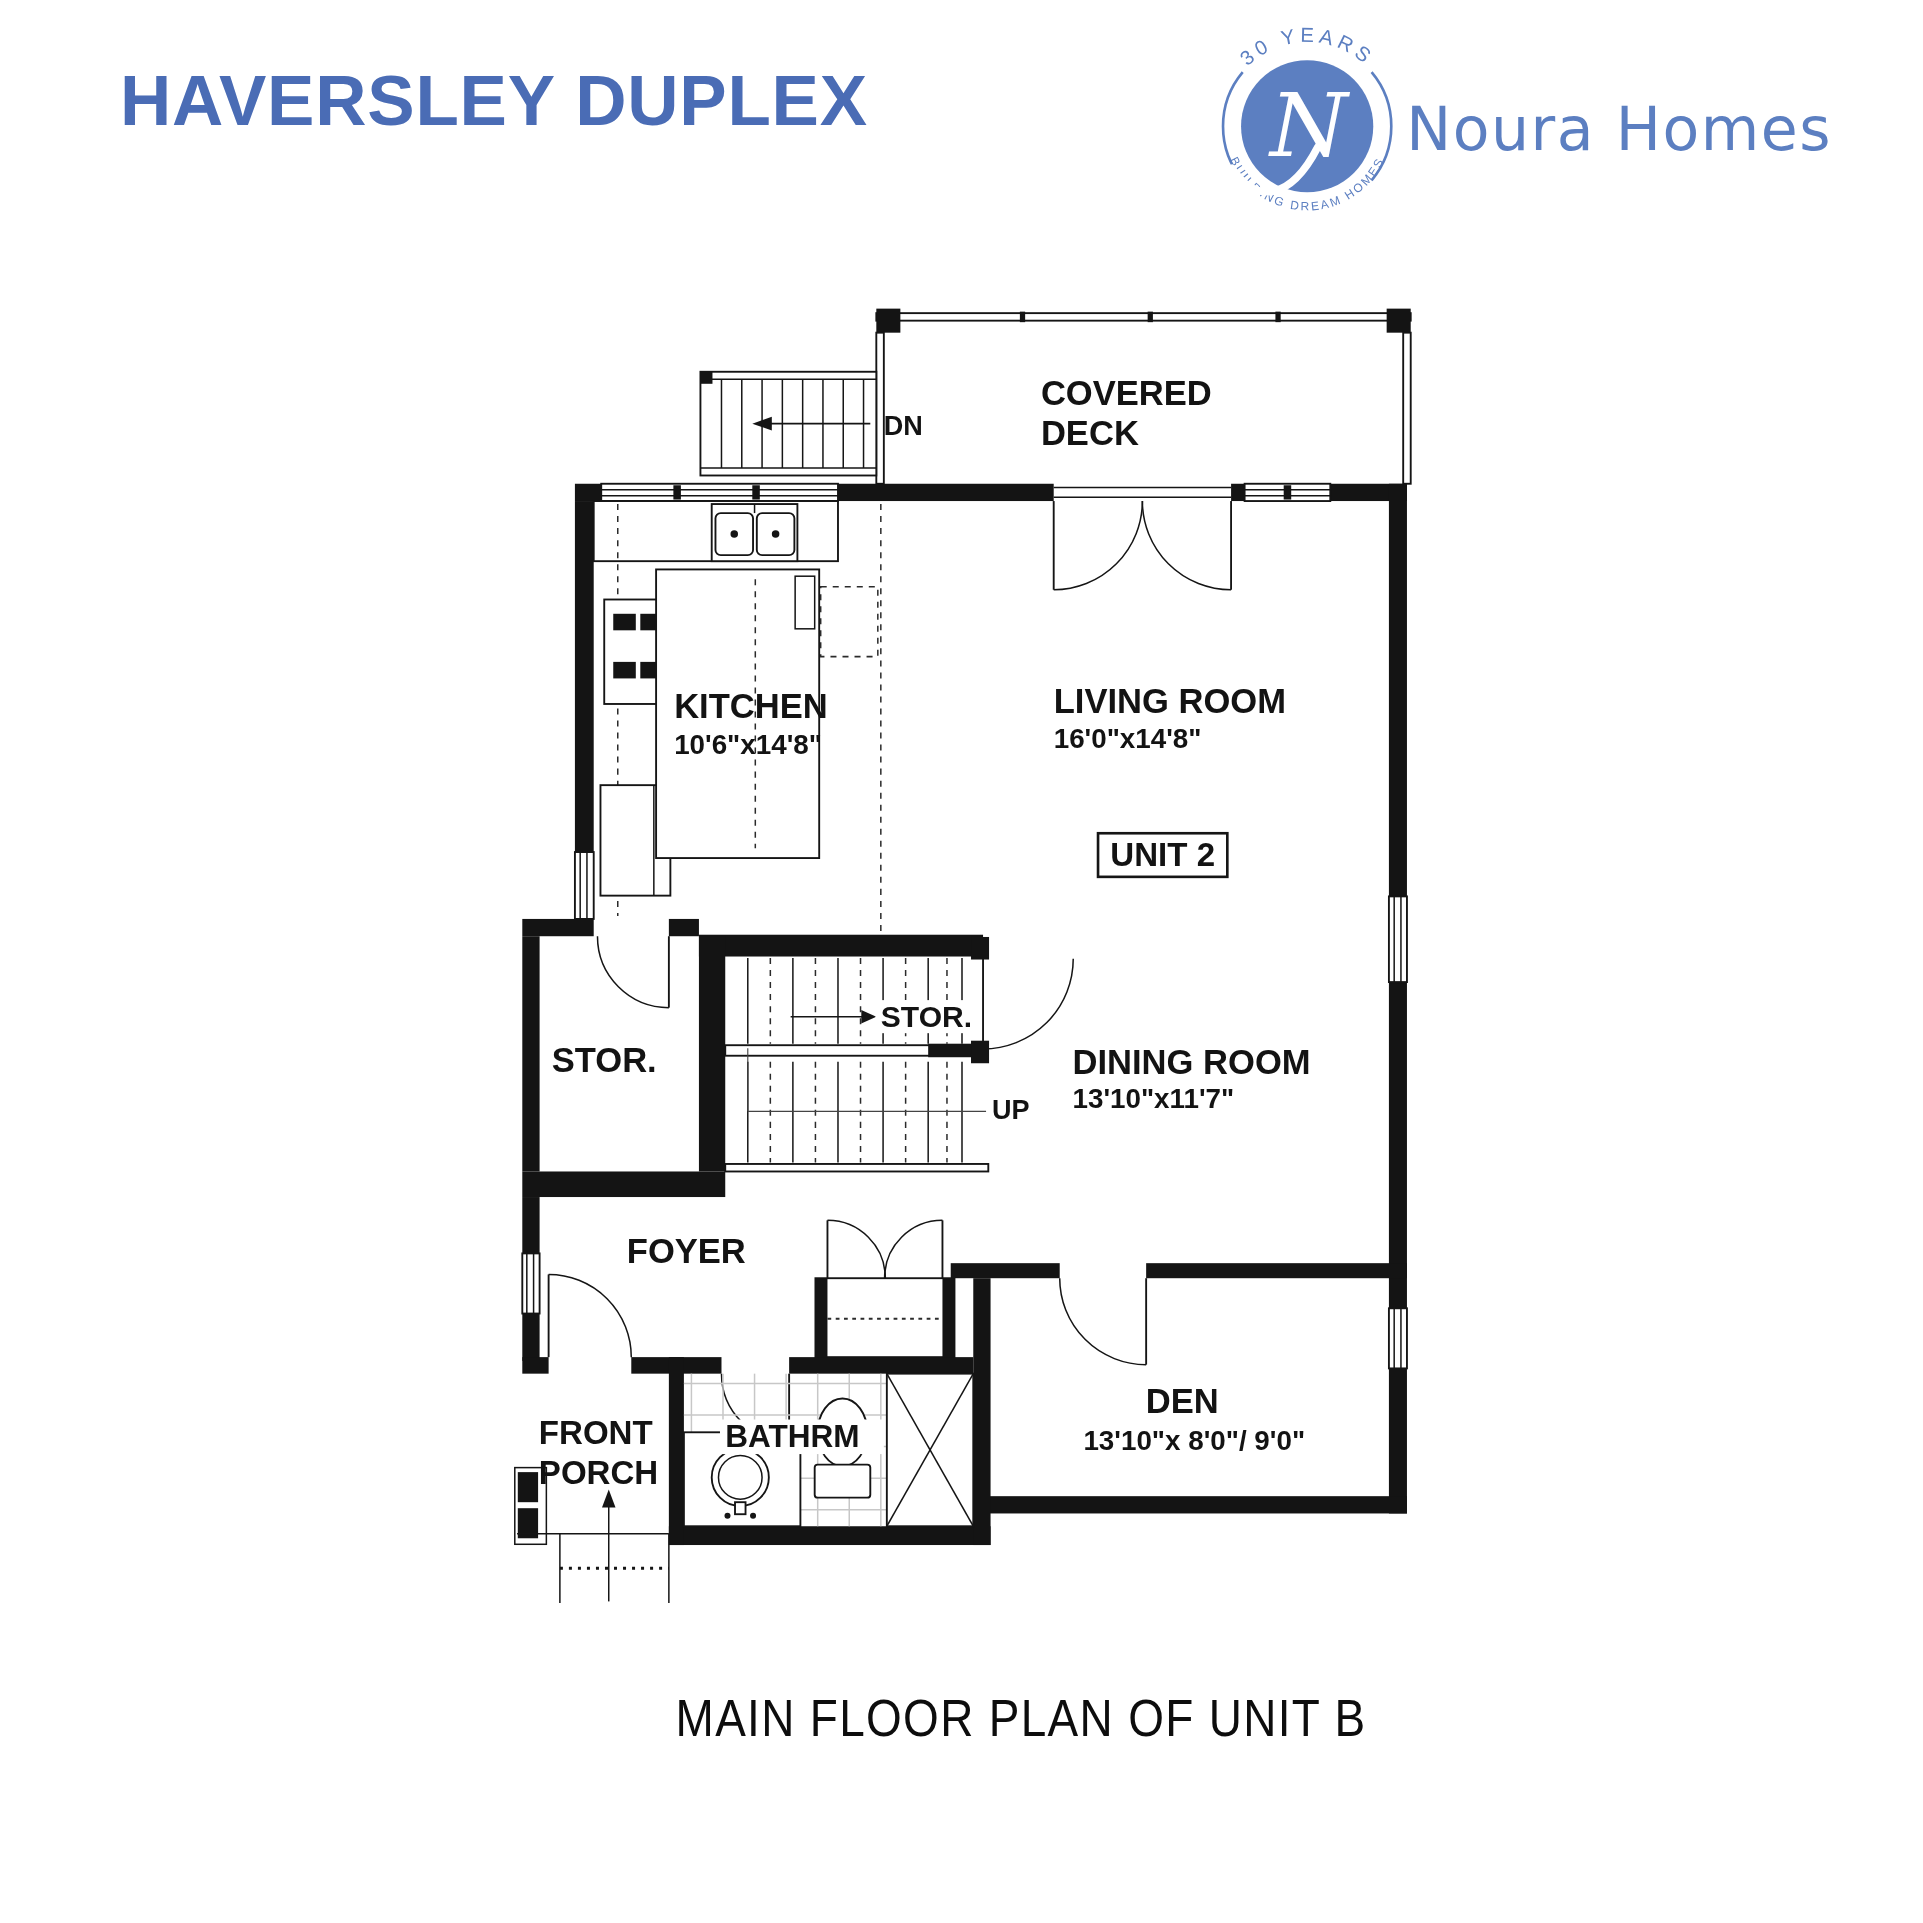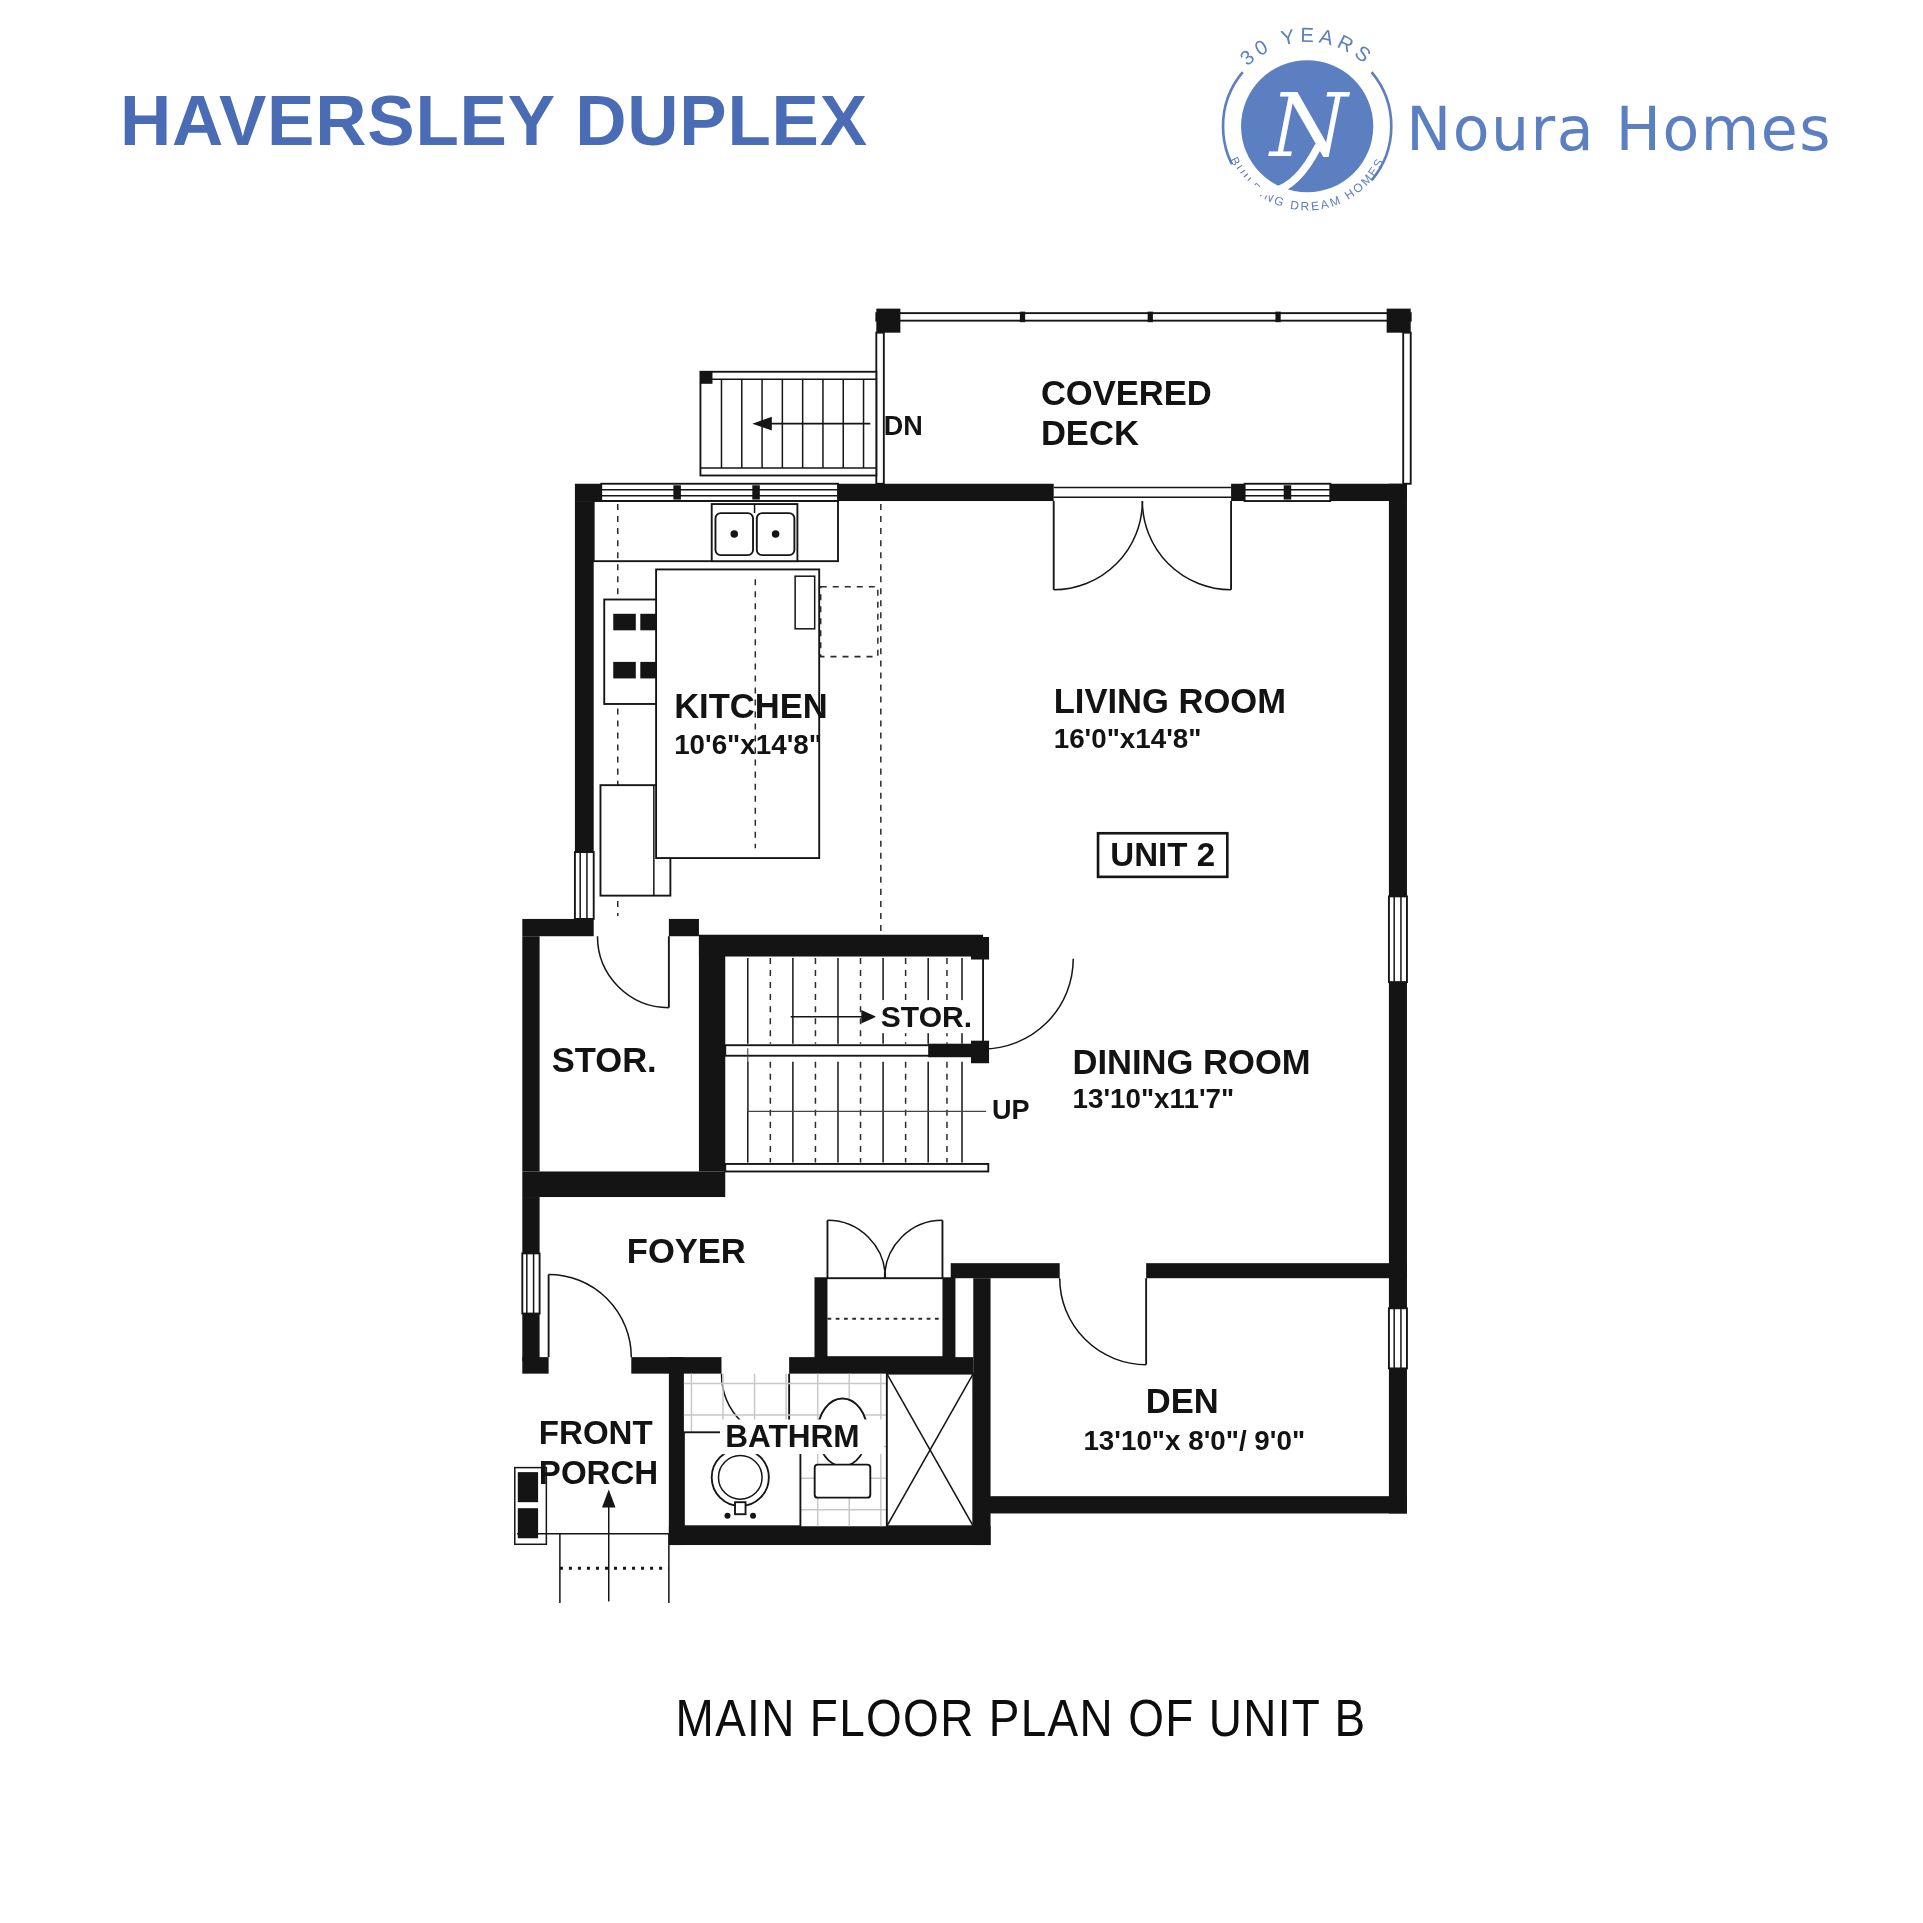--- a/index.html
+++ b/index.html
@@ -1,21 +1,21 @@
 <!DOCTYPE html>
 <html style="font-size:12px"><head>
 <meta charset="utf-8">
 <style>
   html,body{margin:0;padding:0;}
   body{
     width:1924px;height:1924px;position:relative;background:#ffffff;
     font-family:"Liberation Sans", sans-serif;overflow:hidden;
   }
   .title{
-    position:absolute;left:120px;top:80px;
+    position:absolute;left:120px;top:60px;
     font-weight:bold;font-size:71px;letter-spacing:0.8px;color:#4a6cb5;
     white-space:nowrap;
   }
   .logo{position:absolute;left:1202px;top:21px;width:661px;height:233px;}
   .brand-text{font-family:"DejaVu Sans", sans-serif;}
   .plan{position:absolute;left:496px;top:286px;width:932px;height:1323px;}
   .caption{
     position:absolute;top:1689px;left:0;width:100%;text-align:center;
     font-size:51px;font-weight:500;letter-spacing:1.5px;color:#0d0d0d;
     transform:translateX(59px) scaleX(0.9);white-space:nowrap;

